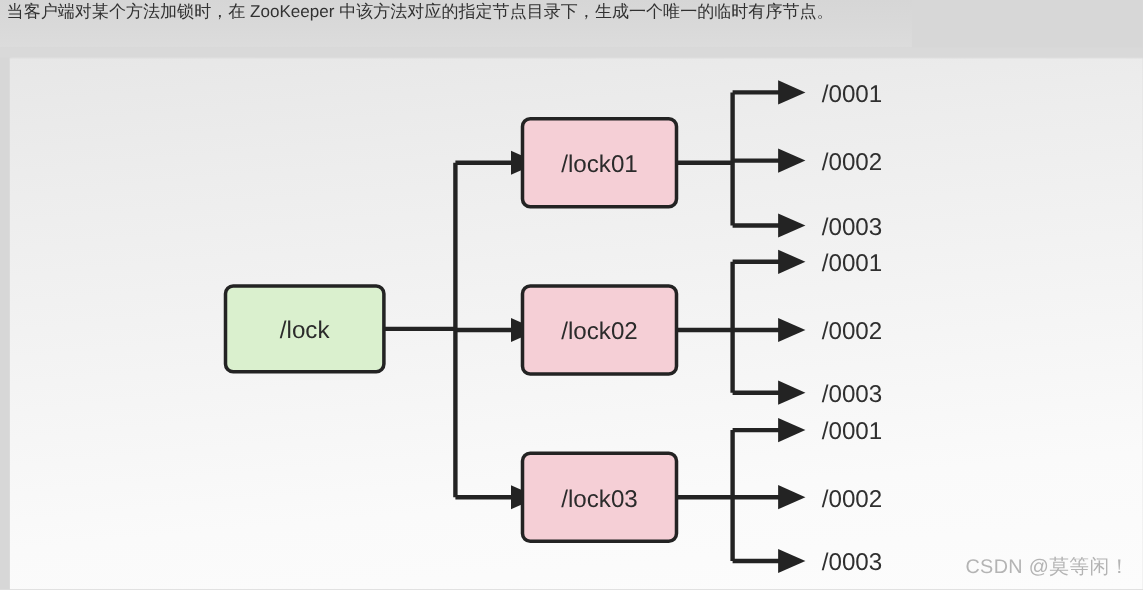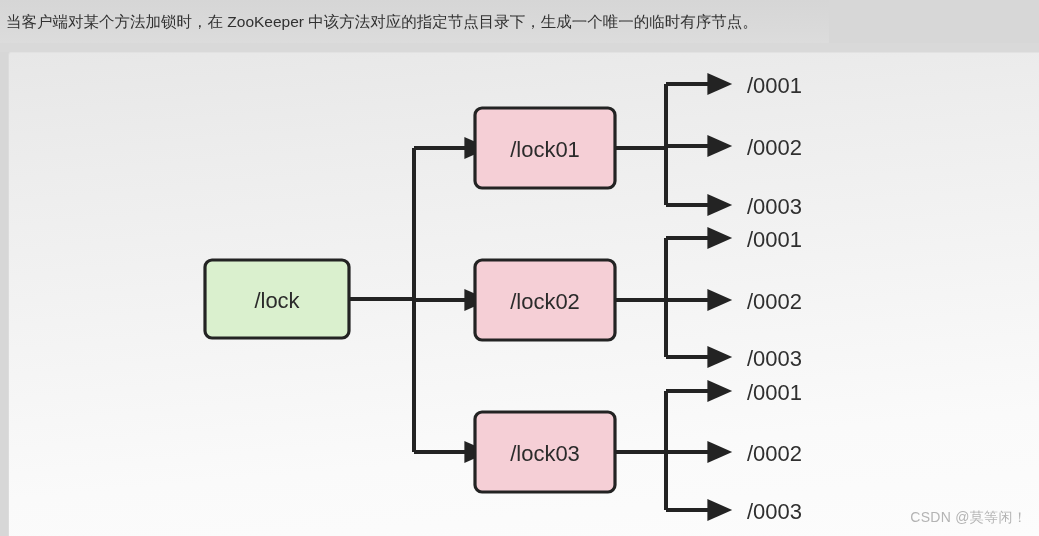--- a/index.html
+++ b/index.html
@@ -18,21 +18,20 @@
   }
 
   
   #caption-bar {
     position: absolute;
     left: 0; top: 0;
     width: 829px;
     height: 43px;
     background: linear-gradient(180deg, #d6d6d6 0%, #d9d9d9 55%, #dcdcdc 100%);
     display: flex;
-    align-items: center;
     padding-left: 6px;
   }
 
   #caption-text {
     font-size: 15.5px;
     line-height: 22px;
     color: #313131;
     white-space: nowrap;
     letter-spacing: 0px;
   }
@@ -80,21 +79,21 @@
 
   .node-rect { stroke: #232323; stroke-width: 3.2; rx: 7; ry: 7; }
   .edge      { stroke: #232323; stroke-width: 4; fill: none;
                stroke-linecap: butt; stroke-linejoin: miter; }
 
   
   #watermark {
     position: absolute;
     right: 12px;
     bottom: 9px;
-    font-size: 14px;
+    font-size: 18px;
     color: #b4b4b4;
     letter-spacing: 0.3px;
     user-select: none;
     white-space: nowrap;
   }
 </style>
 </head>
 <body>
 
 <div id="caption-bar">

